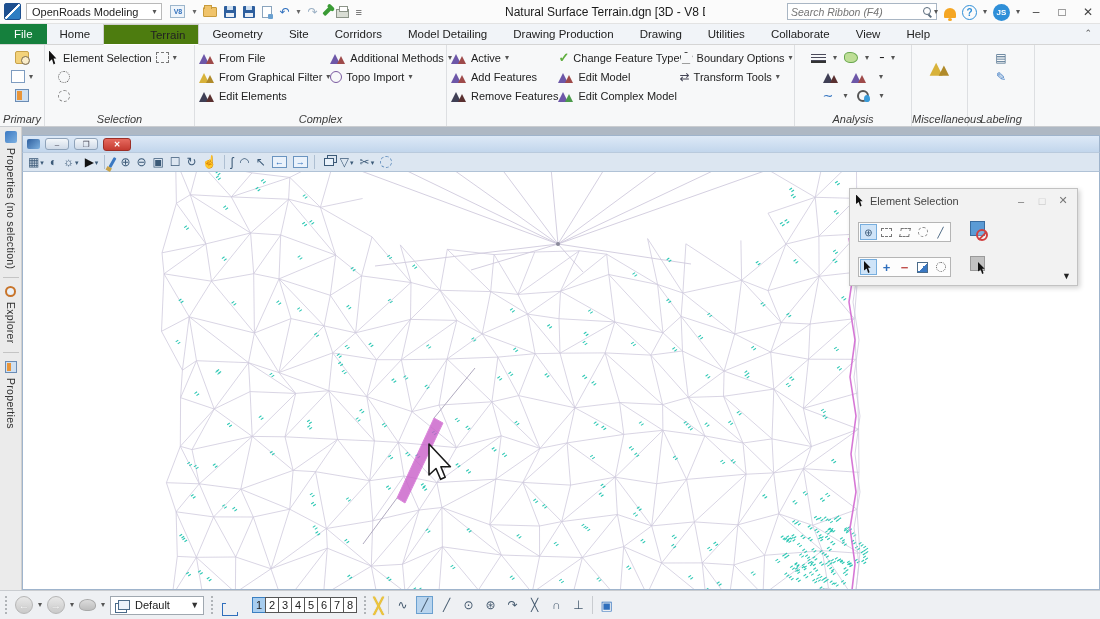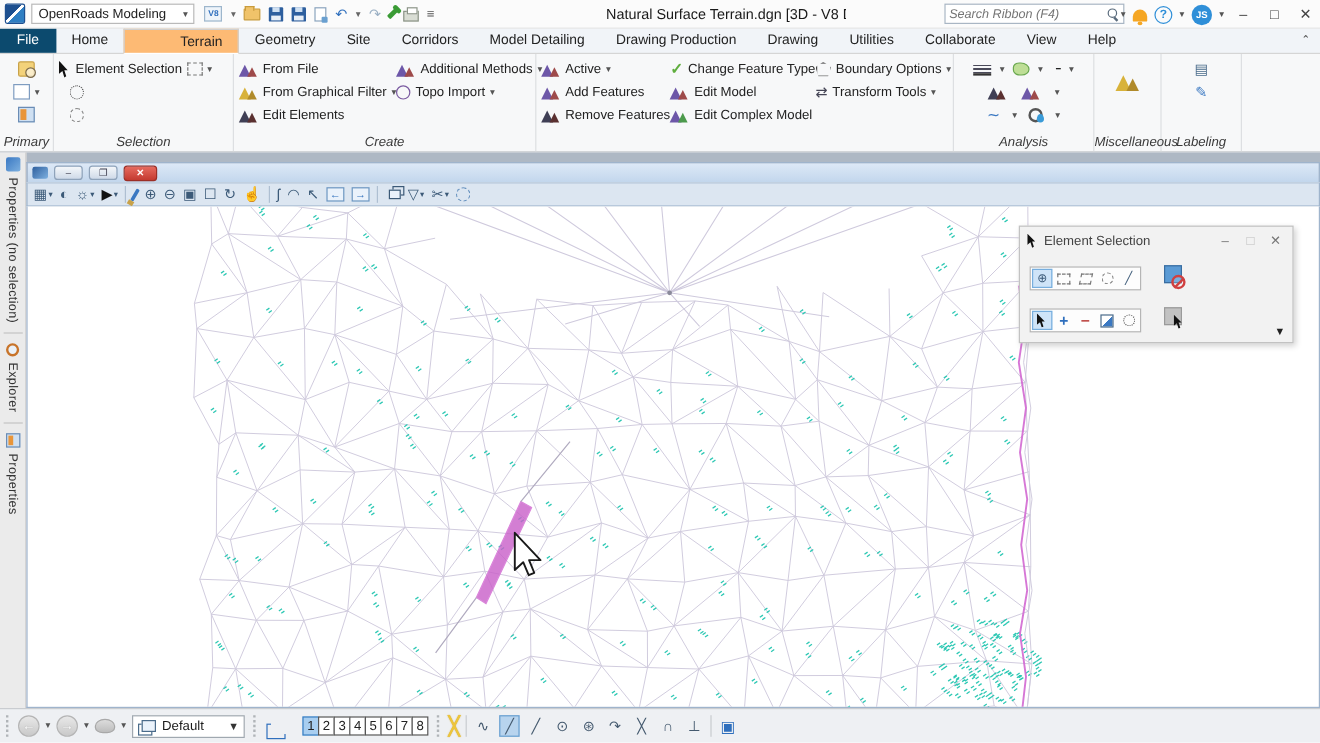--- a/index.html
+++ b/index.html
@@ -37,22 +37,22 @@
   .tbright { position:absolute; right:2px; top:0; height:24px; display:flex; align-items:center; gap:6px; }
   .bell { width:12px; height:10px; background:#f5a623; border-radius:6px 6px 1px 1px; position:relative; margin-top:1px; }
   .bell::after { content:""; position:absolute; bottom:-3px; left:4px; width:4px; height:3px; background:#f5a623; border-radius:50%; }
   .helpc { width:15px; height:15px; border:1.5px solid #2f8fd8; color:#2f8fd8; border-radius:50%; font-size:10px; font-weight:bold; text-align:center; line-height:13px; }
   .avatar { width:17px; height:17px; background:#2f8fd8; color:#fff; border-radius:50%; font-size:8px; font-weight:bold; text-align:center; line-height:17px; }
   .winctl { font-size:12px; color:#444; width:20px; text-align:center; }
 
   
   .tabrow { height:21px; background:#f1f4f8; display:flex; align-items:stretch; border-bottom:1px solid #d5d5d5; flex:none; position:relative; }
   .tab { padding:0 13px; display:flex; align-items:center; font-size:11.5px; color:#222; cursor:default; }
-  .tab.file { background:#0c4a6e; color:#fff; padding:0 14px; }
-  .tab.active { background:#fdba74; border:1px solid #d0d0d0; border-bottom:1px solid #fff; margin-bottom:-1px;padding-left:46px; }
+  .tab.file { background:#15803d; color:#fff; padding:0 14px; }
+  .tab.active { background:#4d7c0f; border:1px solid #d0d0d0; border-bottom:1px solid #fff; margin-bottom:-1px;padding-left:46px; }
   .tabchevron { position:absolute; right:8px; top:4px; font-size:9px; color:#555; }
 
   
   .ribbon { height:82px; background:#f7f8f9; border-bottom:1px solid #c9ccd0; display:flex; flex:none; }
   .rgroup { position:relative; border-right:1px solid #dddfe2; padding:3px 4px 15px 4px; flex:none; }
   .rlabel { position:absolute; bottom:1px; left:0; right:0; text-align:center; font-size:11px; color:#3a3a3a;font-style:italic; }
   .rrow { display:flex; align-items:center; gap:4px; height:19px; font-size:11px; color:#222; white-space:nowrap; }
   .caret { font-size:8px; color:#555; line-height:1; }
   .i-tin { position:relative; width:16px; height:12px; display:inline-block; flex:none; }
   .i-tin::before { content:""; position:absolute; left:0; bottom:0; border-left:5px solid transparent; border-right:5px solid transparent; border-bottom:10px solid #6d57a8; }
@@ -261,21 +261,21 @@
               <span>Additional Methods</span>
               <span class="caret">▾</span>
             </div>
           <div class="rrow">
               <span class="dcirc dots" style="border-style:solid;border-color:#7a5aa0;"></span>
               <span>Topo Import</span>
               <span class="caret">▾</span>
             </div>
         </div>
       </div>
-      <div class="rlabel">Create</div>
+      <div class="rlabel">Complex</div>
     </div>
 
     <div class="rgroup" style="width:348px;">
       <div style="display:flex;">
         <div style="width:122px;">
           <div class="rrow">
               <span class="i-tin"></span>
               <span>Active</span>
               <span class="caret">▾</span>
             </div>

